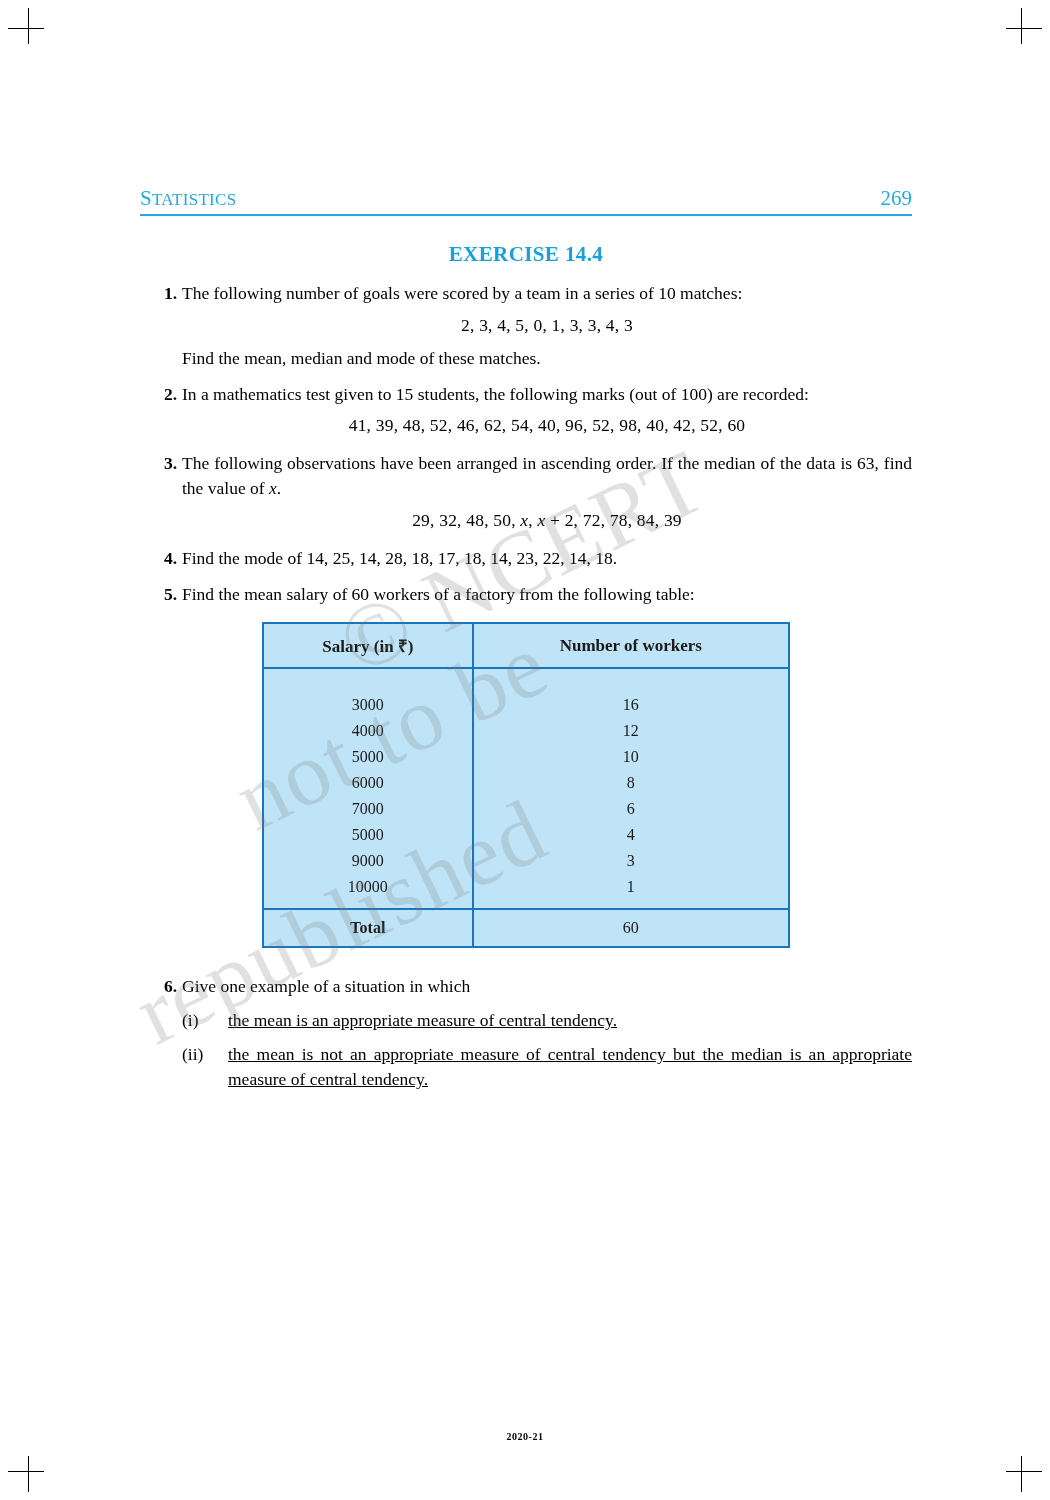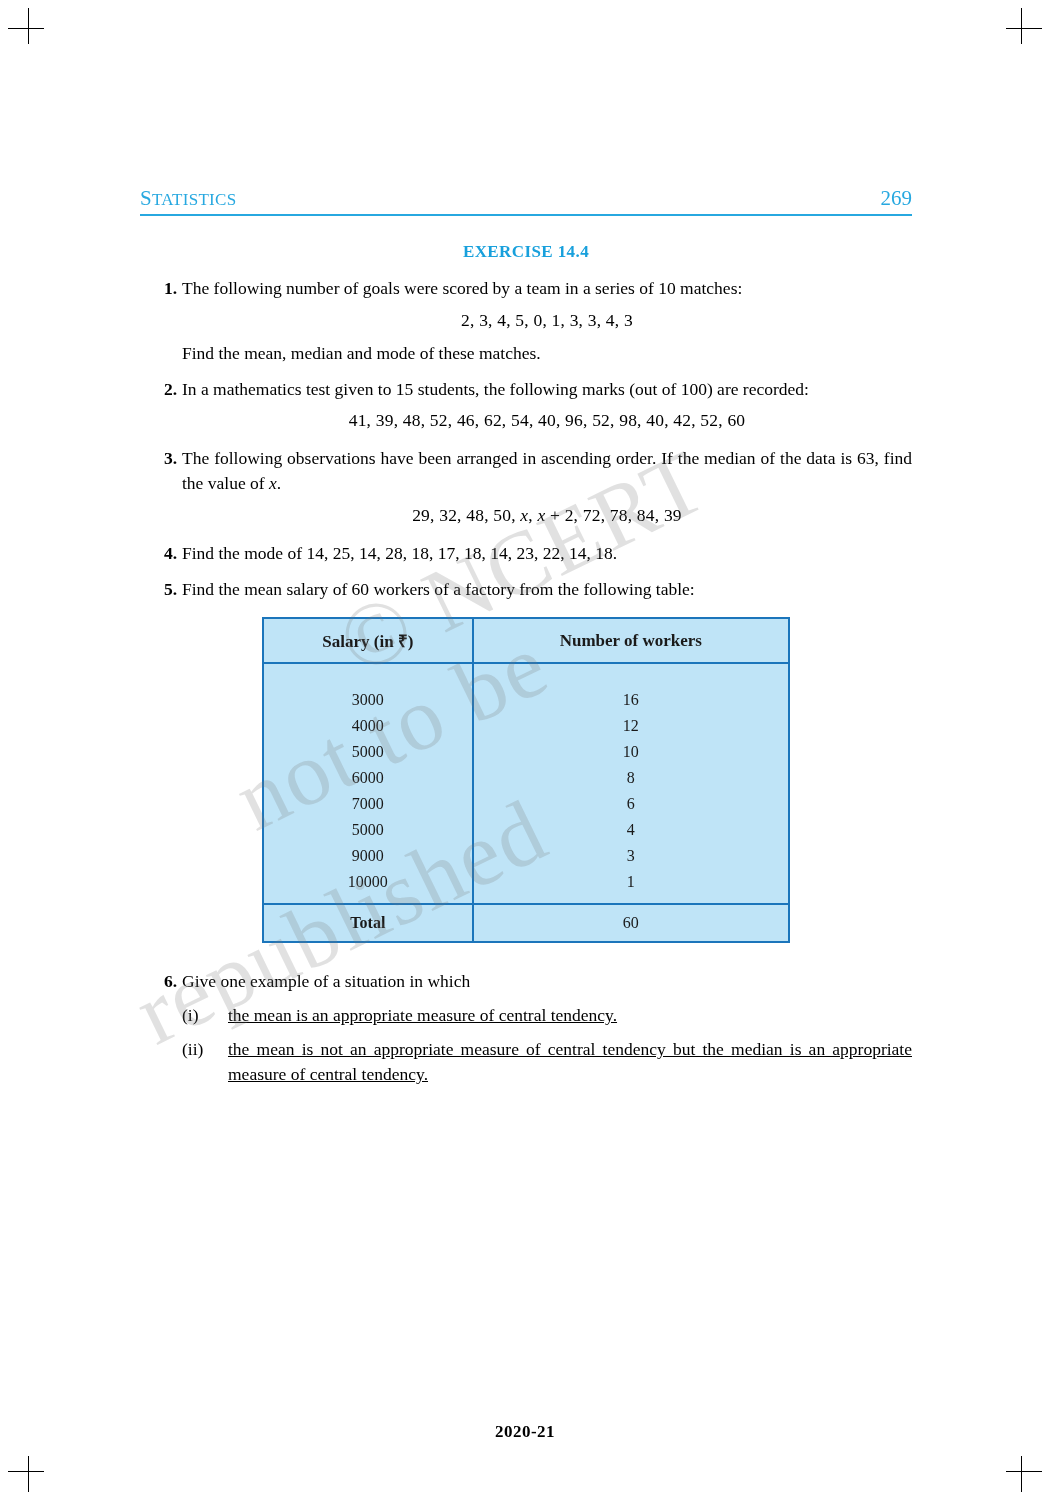--- a/index.html
+++ b/index.html
@@ -61,21 +61,21 @@
   .rule {
     margin-top: 3px;
     height: 2px;
     background: #27a8e0;
   }
 
   .exercise-title {
     text-align: center;
     color: #18a0dc;
     font-weight: bold;
-    font-size: 17px;
+    font-size: 21px;
     margin-top: 26px;
     letter-spacing: 0.4px;
   }
 
   .qlist { margin-top: 14px; }
 
   .q {
     display: flex;
     align-items: flex-start;
     margin-top: 11px;
@@ -155,21 +155,21 @@
   .sub .stext { flex: 1 1 auto; text-decoration: underline; }
 
   .q6 { margin-top: 26px; }
 
   .footer {
     position: absolute;
     left: 0;
     right: 0;
     bottom: 58px;
     text-align: center;
-    font-size: 17px;
+    font-size: 10px;
     font-weight: bold;
     letter-spacing: 0.5px;
   }
 
   
   .watermark {
     position: absolute;
     left: 215px;
     top: 470px;
     width: 700px;

